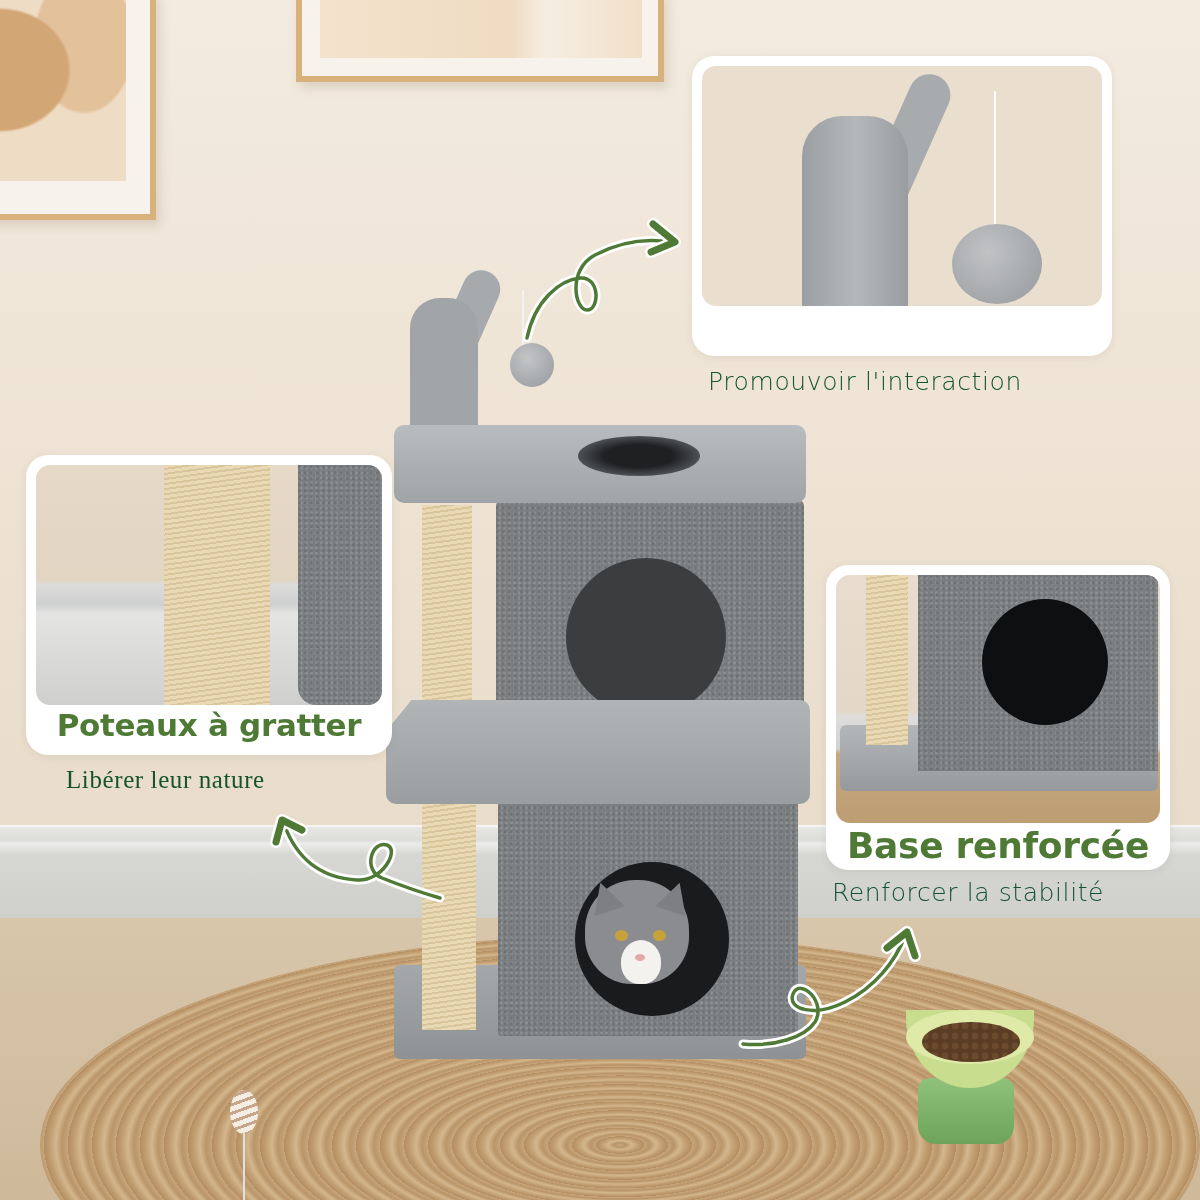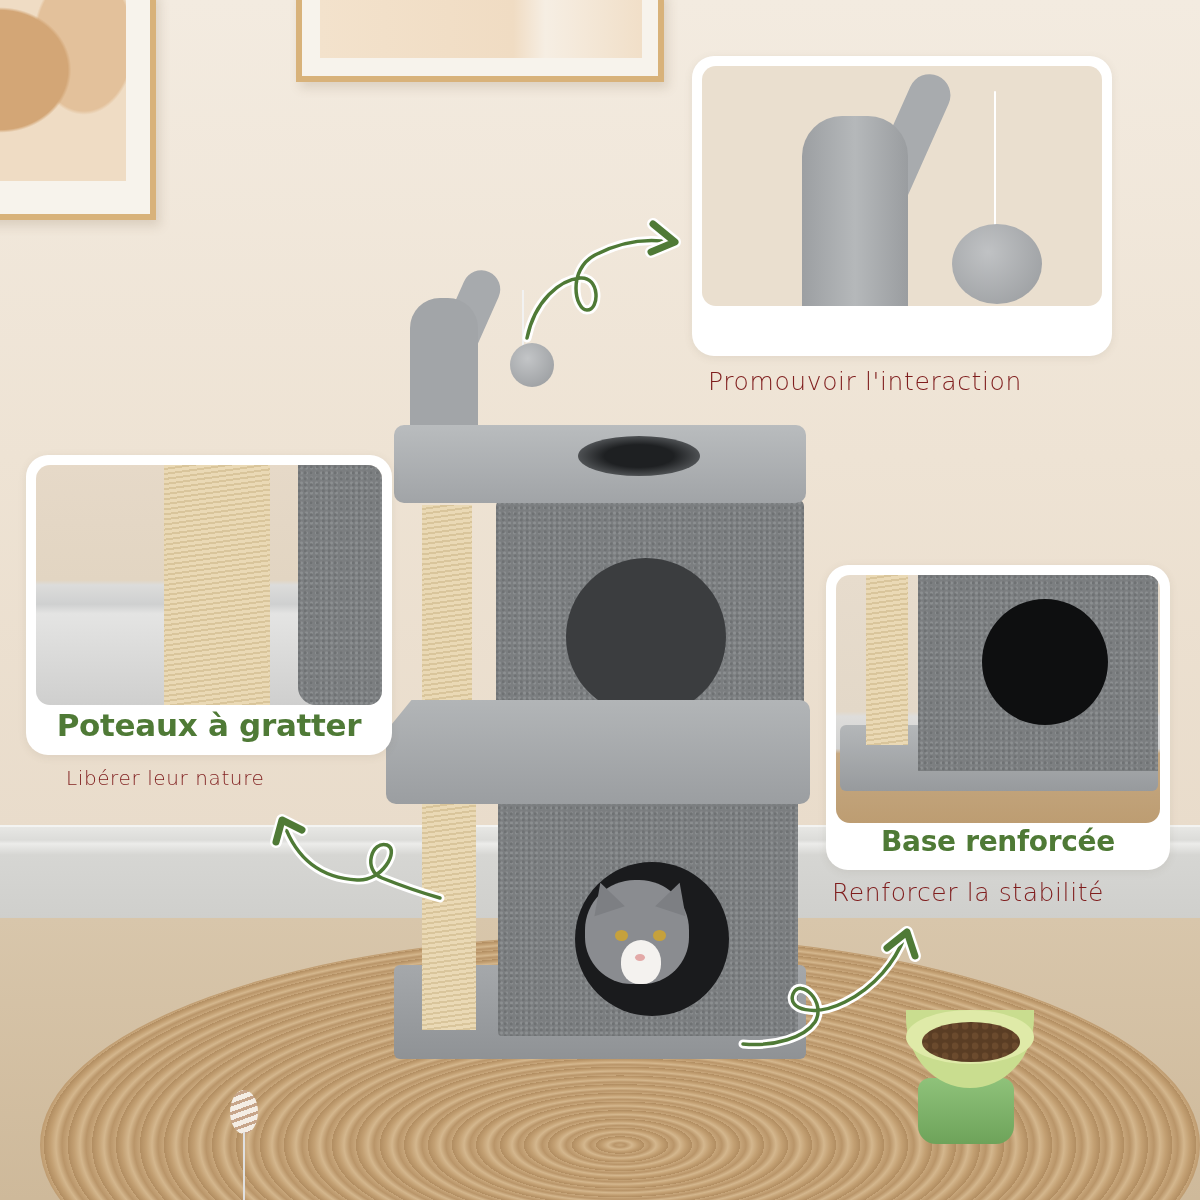--- a/index.html
+++ b/index.html
@@ -99,45 +99,45 @@
       padding: 10px 10px 0 10px;
     }
     .card .photo { width: 100%; border-radius: 14px; overflow: hidden; position: relative; }
     .card .title {
       font-family: "DejaVu Sans", sans-serif; font-weight: bold;
       color: #4f7a36; text-align: center; letter-spacing: -0.3px;
       white-space: nowrap;
     }
     .caption {
       position: absolute; font-family: "DejaVu Sans", sans-serif;
-      color: #7f1d1d; white-space: nowrap; font-weight: 300; letter-spacing: 0.6px;
+      color: #14532d; white-space: nowrap; font-weight: 300; letter-spacing: 0.6px;
     }
 
     
     .card-toy { left: 692px; top: 56px; width: 420px; height: 300px; }
     .card-toy .photo { height: 240px; background: #eadfcf; }
     .card-toy .title { font-size: 29px; margin-top: 6px; }
     .card-toy .p-post { position: absolute; left: 100px; top: 50px; width: 106px; height: 200px; border-radius: 40px 40px 0 0; background: linear-gradient(90deg, #9c9fa2, #b5b8ba, #9a9da0); }
     .card-toy .p-arm { position: absolute; left: 215px; top: 10px; width: 42px; height: 190px; border-radius: 22px; background: #a8abae; transform: rotate(24deg); transform-origin: top center; }
     .card-toy .p-string { position: absolute; left: 292px; top: 25px; width: 2px; height: 140px; background: #ffffff; border-radius: 2px; }
     .card-toy .p-ball { position: absolute; left: 250px; top: 158px; width: 90px; height: 80px; border-radius: 50%; background: radial-gradient(circle at 40% 35%, #c0c2c4, #979a9d); }
     .caption-toy { left: 708px; top: 367px; font-size: 25px; }
 
     
     .card-posts { left: 26px; top: 455px; width: 366px; height: 300px; }
     .card-posts .photo { height: 240px; background: linear-gradient(180deg, #e6d9c8 0%, #e2d5c2 48%, #dcdcdb 50%, #cfd0d0 58%, #e4e4e3 62%, #cfcfce 100%); }
     .card-posts .title { font-size: 31px; margin-top: 2px; }
     .card-posts .p-sisal { position: absolute; left: 128px; top: 0; width: 106px; height: 240px; }
     .card-posts .p-carpet { position: absolute; left: 262px; top: 0; width: 96px; height: 240px; border-radius: 0 0 0 18px; }
-    .caption-posts { left: 66px; top: 766px; font-size: 20px; }
+    .caption-posts { left: 66px; top: 766px; font-size: 25px; font-family: Liberation Serif, serif; }
 
     
     .card-base { left: 826px; top: 565px; width: 344px; height: 305px; }
     .card-base .photo { height: 248px; background: linear-gradient(180deg, #e7dccd 0%, #e3d8c8 55%, #dedddb 57%, #d2d2d1 70%, #c6a983 72%, #bd9d72 100%); }
-    .card-base .title { font-size: 28px; margin-top: 2px; }
+    .card-base .title { font-size: 36px; margin-top: 2px; }
     .card-base .p-sisal { position: absolute; left: 30px; top: 0; width: 42px; height: 170px; }
     .card-base .p-box { position: absolute; left: 82px; top: 0; width: 240px; height: 196px; }
     .card-base .p-hole { position: absolute; left: 146px; top: 24px; width: 126px; height: 126px; border-radius: 50%; background: #0e0f10; }
     .card-base .p-plat { position: absolute; left: 4px; top: 150px; width: 318px; height: 66px; border-radius: 6px; background: linear-gradient(180deg, #b4b7b9, #979a9d); z-index: 0; }
     .card-base .p-box, .card-base .p-hole, .card-base .p-sisal { z-index: 1; }
     .caption-base { left: 832px; top: 878px; font-size: 25px; text-align: right; }
 
     
     .arrow { position: absolute; overflow: visible; }
   </style>

